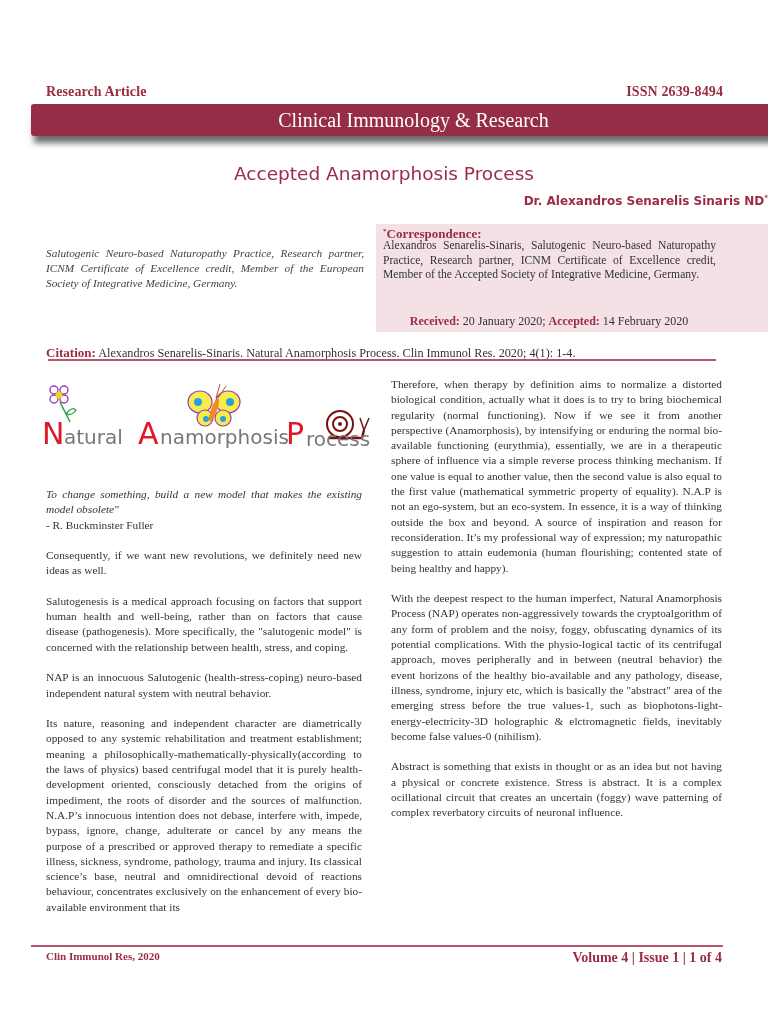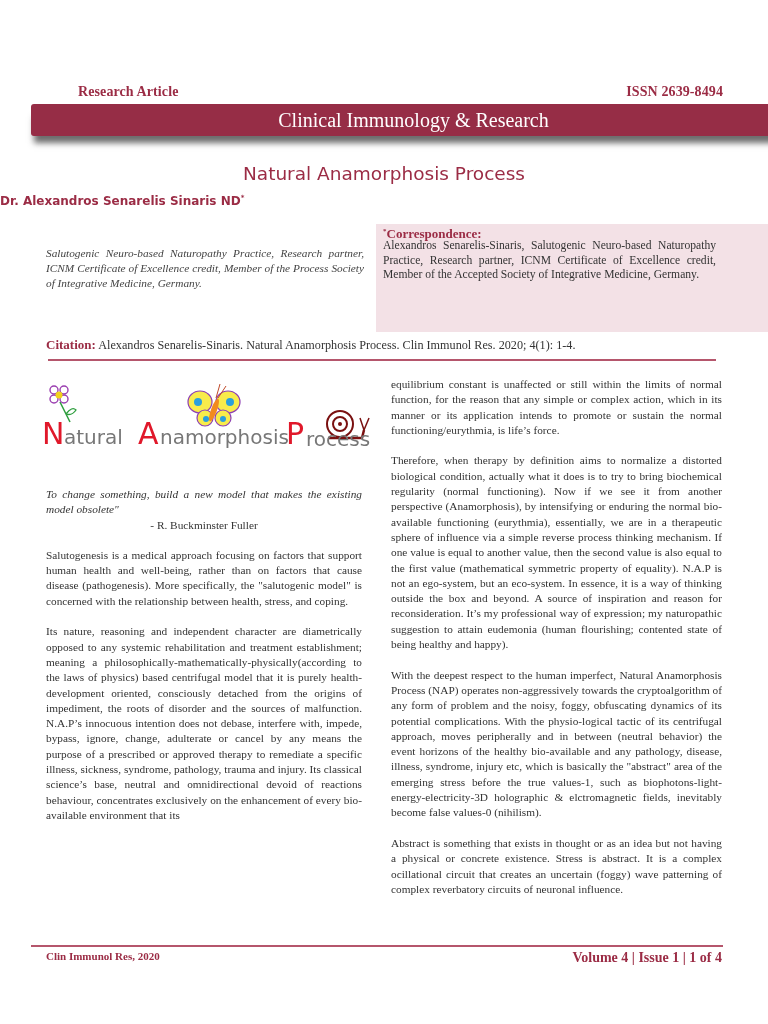--- a/index.html
+++ b/index.html
@@ -1,72 +1,78 @@
 <!DOCTYPE html>
 <html><head>
 <meta charset="utf-8">
 <style>
   html, body { margin: 0; padding: 0; background: #ffffff; }
   body { width: 768px; height: 1024px; position: relative; overflow: hidden; font-family: "Liberation Serif", serif; color: #333333; }
   .abs { position: absolute; }
 
-  .top-label { top: 84px; font-size: 14px; font-weight: bold; font-family: "Liberation Serif", serif; color: #9b2c45; letter-spacing: 0.1px; margin-left: 32px; }
+  .top-label { top: 84px; font-size: 14px; font-weight: bold; font-family: "Liberation Serif", serif; color: #9b2c45; letter-spacing: 0.1px; }
   .banner { left: 31px; top: 104px; width: 765px; height: 32px; background: #962d46; border-radius: 3px;
             box-shadow: 0 10px 6px -3px rgba(60,60,60,0.75); display: flex; align-items: center; justify-content: center; }
   .banner span { color: #ffffff; font-size: 20px; font-family: "Liberation Serif", serif; }
 
   .title { top: 163px; left: 0; width: 768px; text-align: center; font-family: "DejaVu Sans", sans-serif; font-size: 18.5px; color: #9b2c45; }
-  .author { top: 194px; left: 0; width: 768px; text-align: left; font-family: "DejaVu Sans", sans-serif; font-weight: bold; font-size: 12px; color: #9b2c45; }
+  .author { top: 194px; left: 0; width: 768px; text-align: right; font-family: "DejaVu Sans", sans-serif; font-weight: bold; font-size: 12px; color: #9b2c45; }
   .author sup { font-size: 7px; }
 
   .affil { left: 46px; top: 246px; width: 318px; font-style: italic; font-size: 11.3px; line-height: 15px; text-align: justify; color: #444; }
 
   .corr { left: 376px; top: 224px; width: 404px; height: 108px; background: #f3e1e6; }
   .corr-head { position: absolute; left: 7px; top: 2px; font-size: 13px; font-weight: bold; color: #9b2c45; }
   .corr-head sup { font-size: 7px; }
   .corr-body { position: absolute; left: 7px; top: 15px; width: 333px; font-size: 11.6px; line-height: 14.5px; text-align: justify; color: #333; }
   .corr-dates { position: absolute; left: 0; width: 346px; top: 90px; text-align: center; font-size: 12px; color: #333; }
   .corr-dates b { color: #9b2c45; }
 
-  .citation { left: 46px; top: 337px; font-size: 12.2px; color: #333; white-space: nowrap; text-align: center; }
+  .citation { left: 46px; top: 345px; font-size: 12.2px; color: #333; white-space: nowrap; text-align: center; }
   .citation b { color: #9b2c45; font-size: 13px; }
   .cite-rule { left: 48px; top: 359px; width: 668px; height: 2px; background: #b5566c; }
 
   .logo { left: 40px; top: 380px; width: 330px; height: 70px; }
 
   .col { font-size: 11.3px; line-height: 15.3px; text-align: justify; color: #333; }
   .col p { margin: 0 0 15.3px 0; }
   .left-col { left: 46px; top: 467px; width: 316px; }
   .right-col { left: 391px; top: 377px; width: 331px; }
 
   .quote { font-style: italic; margin: 0; }
-  .quote-author { text-align: center; margin: 0 0 15px 0 !important; }
+  .quote-author { text-align: left; margin: 0 0 15px 0 !important; }
 
   .footer-rule { left: 31px; top: 945px; width: 692px; height: 2px; background: #b5566c; }
   .footer-left { left: 46px; top: 950px; font-size: 11px; font-weight: bold; color: #9b2c45; }
   .footer-right { right: 46px; top: 950px; font-size: 14px; font-weight: bold; color: #9b2c45; }
 </style>
 </head>
 <body>
 
 <div class="abs top-label" style="left:46px;">Research Article</div>
 <div class="abs top-label" style="right:45px;">ISSN 2639-8494</div>
 
 <div class="abs banner">
   <span>Clinical Immunology &amp; Research</span>
 </div>
 
-<div class="abs title">Natural Anamorphosis Process</div>
+<div class="abs title">Accepted Anamorphosis Process</div>
 <div class="abs author"><span>Dr. Alexandros Senarelis Sinaris ND</span><sup>*</sup></div>
 
-<div class="abs affil">Salutogenic Neuro-based Naturopathy Practice, Research partner, ICNM Certificate of Excellence credit, Member of the Process Society of Integrative Medicine, Germany.</div>
+<div class="abs affil">Salutogenic Neuro-based Naturopathy Practice, Research partner, ICNM Certificate of Excellence credit, Member of the European Society of Integrative Medicine, Germany.</div>
 
 <div class="abs corr">
   <div class="corr-head"><sup>*</sup><span>Correspondence:</span></div>
   <div class="corr-body">Alexandros Senarelis-Sinaris, Salutogenic Neuro-based Naturopathy Practice, Research partner, ICNM Certificate of Excellence credit, Member of the Accepted Society of Integrative Medicine, Germany.</div>
+  <div class="corr-dates">
+    <b>Received:</b>
+    <span>20 January 2020;</span>
+    <b>Accepted:</b>
+    <span>14 February 2020</span>
+  </div>
 </div>
 
 <div class="abs citation">
   <b>Citation:</b>
   <span>Alexandros Senarelis-Sinaris. Natural Anamorphosis Process. Clin Immunol Res. 2020; 4(1): 1-4.</span>
 </div>
 <div class="abs cite-rule"></div>
 
 <div class="abs logo">
   <svg width="330" height="70" viewBox="0 0 330 70">
@@ -107,26 +113,27 @@
       <text x="120" y="64" font-size="20" fill="#777">namorphosis</text>
       <text x="246" y="64" font-size="30" fill="#e0182a">P</text>
       <text x="266" y="66" font-size="20" fill="#777">rocess</text>
     </g>
   </svg>
 </div>
 
 <div class="abs col left-col">
   <p class="quote" style="margin-bottom:0;margin-top:20px;">To change something, build a new model that makes the existing model obsolete"</p>
   <p class="quote-author">- R. Buckminster Fuller</p>
+  <p>Consequently, if we want new revolutions, we definitely need new ideas as well.</p>
   <p>Salutogenesis is a medical approach focusing on factors that support human health and well-being, rather than on factors that cause disease (pathogenesis). More specifically, the "salutogenic model" is concerned with the relationship between health, stress, and coping.</p>
+  <p>NAP is an innocuous Salutogenic (health-stress-coping) neuro-based independent natural system with neutral behavior.</p>
   <p>Its nature, reasoning and independent character are diametrically opposed to any systemic rehabilitation and treatment establishment; meaning a philosophically-mathematically-physically(according to the laws of physics) based centrifugal model that it is purely health- development oriented, consciously detached from the origins of impediment, the roots of disorder and the sources of malfunction. N.A.P’s innocuous intention does not debase, interfere with, impede, bypass, ignore, change, adulterate or cancel by any means the purpose of a prescribed or approved therapy to remediate a specific illness, sickness, syndrome, pathology, trauma and injury. Its classical science’s base, neutral and omnidirectional devoid of reactions behaviour, concentrates exclusively on the enhancement of every bio-available environment that its</p>
 </div>
 
 <div class="abs col right-col">
-  <p>equilibrium constant is unaffected or still within the limits of normal function, for the reason that any simple or complex action, which in its manner or its application intends to promote or sustain the normal functioning/eurythmia, is life’s force.</p>
   <p>Therefore, when therapy by definition aims to normalize a distorted biological condition, actually what it does is to try to bring biochemical regularity (normal functioning). Now if we see it from another perspective (Anamorphosis), by intensifying or enduring the normal bio-available functioning (eurythmia), essentially, we are in a therapeutic sphere of influence via a simple reverse process thinking mechanism. If one value is equal to another value, then the second value is also equal to the first value (mathematical symmetric property of equality). N.A.P is not an ego-system, but an eco-system. In essence, it is a way of thinking outside the box and beyond. A source of inspiration and reason for reconsideration. It’s my professional way of expression; my naturopathic suggestion to attain eudemonia (human flourishing; contented state of being healthy and happy).</p>
   <p>With the deepest respect to the human imperfect, Natural Anamorphosis Process (NAP) operates non-aggressively towards the cryptoalgorithm of any form of problem and the noisy, foggy, obfuscating dynamics of its potential complications. With the physio-logical tactic of its centrifugal approach, moves peripherally and in between (neutral behavior) the event horizons of the healthy bio-available and any pathology, disease, illness, syndrome, injury etc, which is basically the "abstract" area of the emerging stress before the true values-1, such as biophotons-light-energy-electricity-3D holographic &amp; elctromagnetic fields, inevitably become false values-0 (nihilism).</p>
   <p>Abstract is something that exists in thought or as an idea but not having a physical or concrete existence. Stress is abstract. It is a complex ocillational circuit that creates an uncertain (foggy) wave patterning of complex reverbatory circuits of neuronal influence.</p>
 </div>
 
 <div class="abs footer-rule"></div>
 <div class="abs footer-left">Clin Immunol Res, 2020</div>
 <div class="abs footer-right">Volume 4 | Issue 1 | 1 of 4</div>
 
 </body></html>

